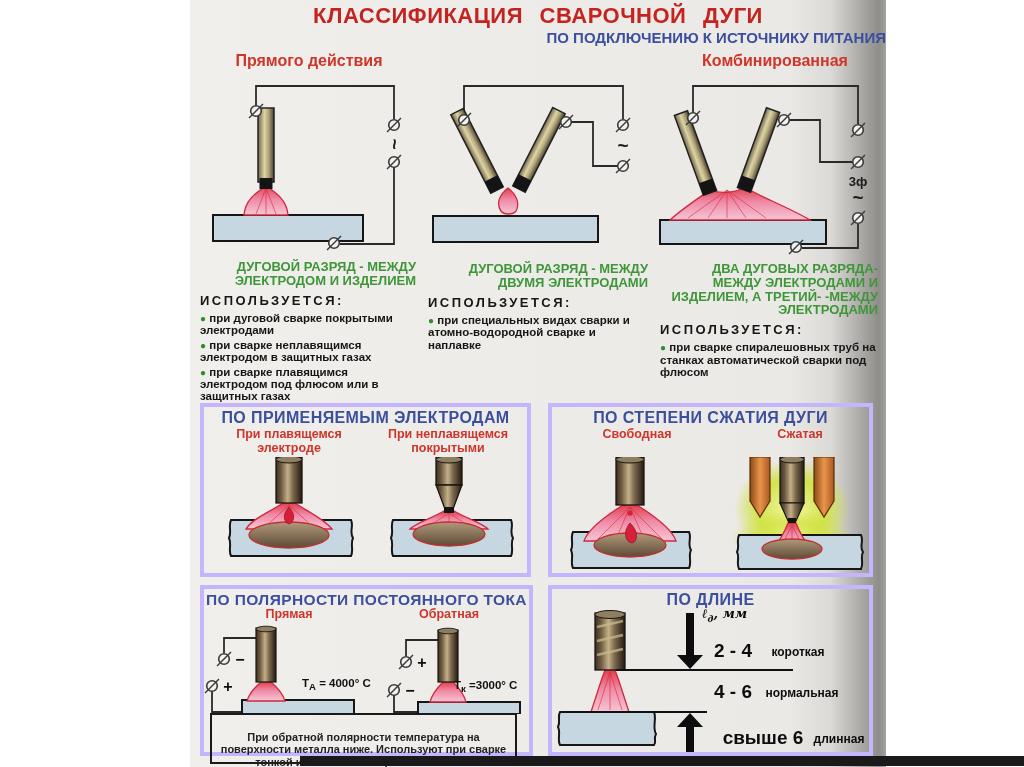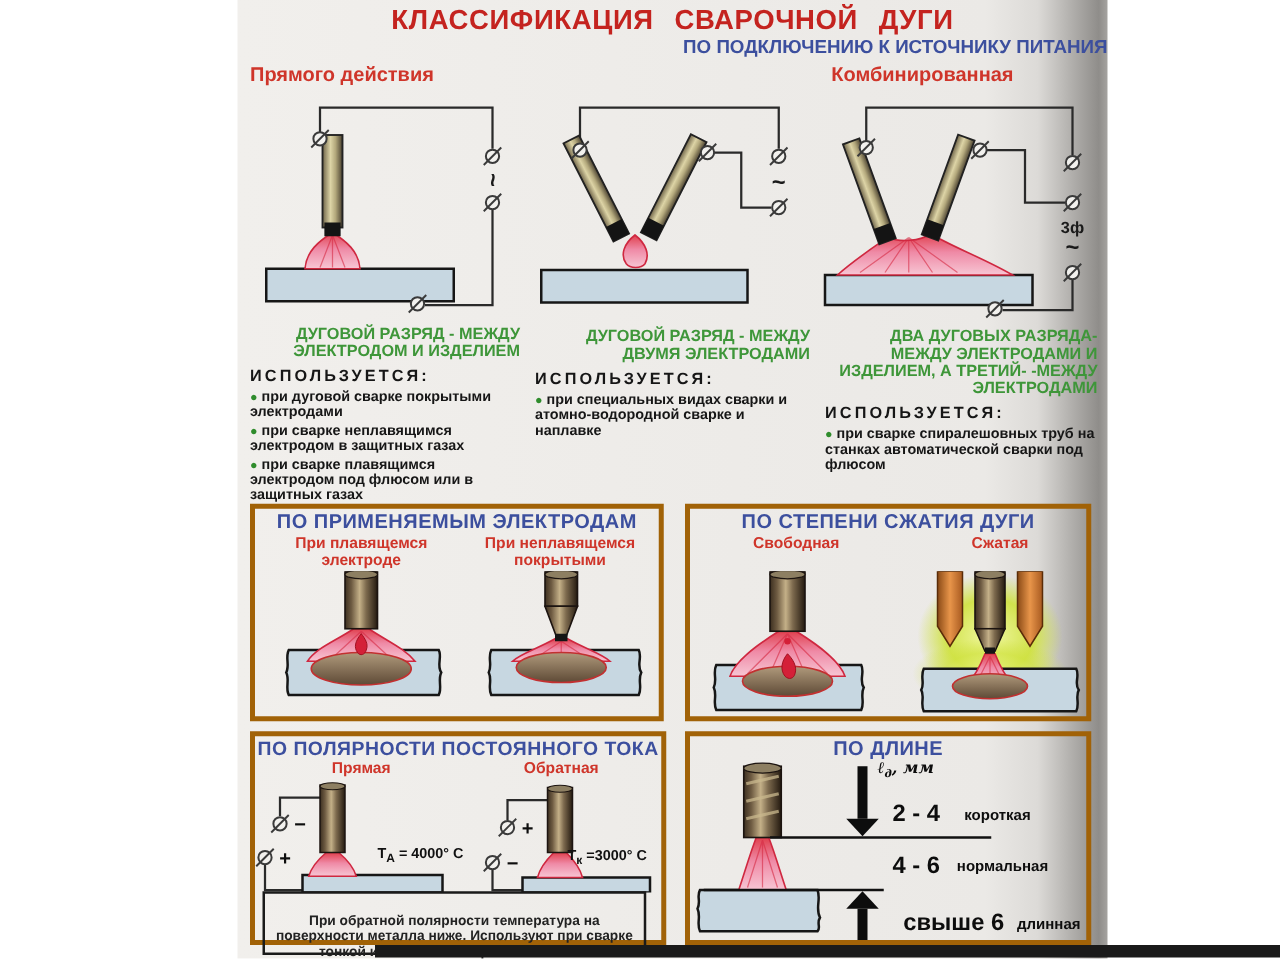--- a/index.html
+++ b/index.html
@@ -5,27 +5,27 @@
   html,body{margin:0;padding:0;background:#fff}
   .stage{position:relative;width:1024px;height:767px;background:#ffffff;overflow:hidden;
          font-family:"Liberation Sans",sans-serif;color:#161616}
   .abs{position:absolute}
   .scan{position:absolute;left:190px;top:0;width:696px;height:767px;
         background:linear-gradient(90deg,#f1efec 0,#ebe9e6 86%,#dcdad7 92%,#b0aeab 96%,#8f8d8a 99%,#a5a3a0 100%)}
   .bottom-bar{position:absolute;left:300px;top:756px;width:724px;height:10px;background:#1a1a1a}
   .title{left:190px;top:3px;width:696px;text-align:center;font-size:22px;font-weight:bold;
          color:#c4231f;word-spacing:10px;letter-spacing:.5px}
   .subtitle{left:190px;top:29px;width:696px;text-align:right;font-size:15px;font-weight:bold;color:#3c4f9e}
-  .colhead{position:absolute;top:52px;text-align:left;font-size:16px;font-weight:bold;color:#cf352a}
+  .colhead{position:absolute;top:52px;text-align:center;font-size:16px;font-weight:bold;color:#cf352a}
   .tblock{position:absolute}
   .desc{color:#3e9639;font-weight:bold;font-size:13px;text-align:right;line-height:1.06}
   .uses{font-size:13px;font-weight:bold;color:#161616;letter-spacing:2.5px;margin:5px 0 4px}
   .bullet{font-size:11.5px;font-weight:bold;color:#161616;line-height:1.07;margin-bottom:2px}
   .dot{color:#2f8c2c;font-size:10px}
-  .panel{position:absolute;border:4px solid #a16207;box-sizing:border-box}
+  .panel{position:absolute;border:4px solid #c4b5fd;box-sizing:border-box}
   .ptitle{text-align:center;font-weight:bold;color:#3c4f9e;font-size:16px;margin-top:2px;letter-spacing:.4px}
   .plabel{position:absolute;transform:translateX(-50%);text-align:center;color:#cf352a;
           font-weight:bold;font-size:12.5px;line-height:1.1}
   .wire{stroke:#2a2a2a;stroke-width:1.8;fill:none}
   .plate{fill:#c7d7e1;stroke:#161616;stroke-width:2}
   .arcfill{fill:url(#gArc);stroke:#cf2840;stroke-width:1.3}
   .streak{stroke:#d62a42;stroke-width:1;opacity:.6;fill:none}
   svg text{font-family:"Liberation Sans",sans-serif}
   .ac{font-size:19px;font-weight:bold;fill:#1a1a1a;text-anchor:middle}
   .ph3{font-size:13px;font-weight:bold;fill:#1a1a1a;text-anchor:middle}

